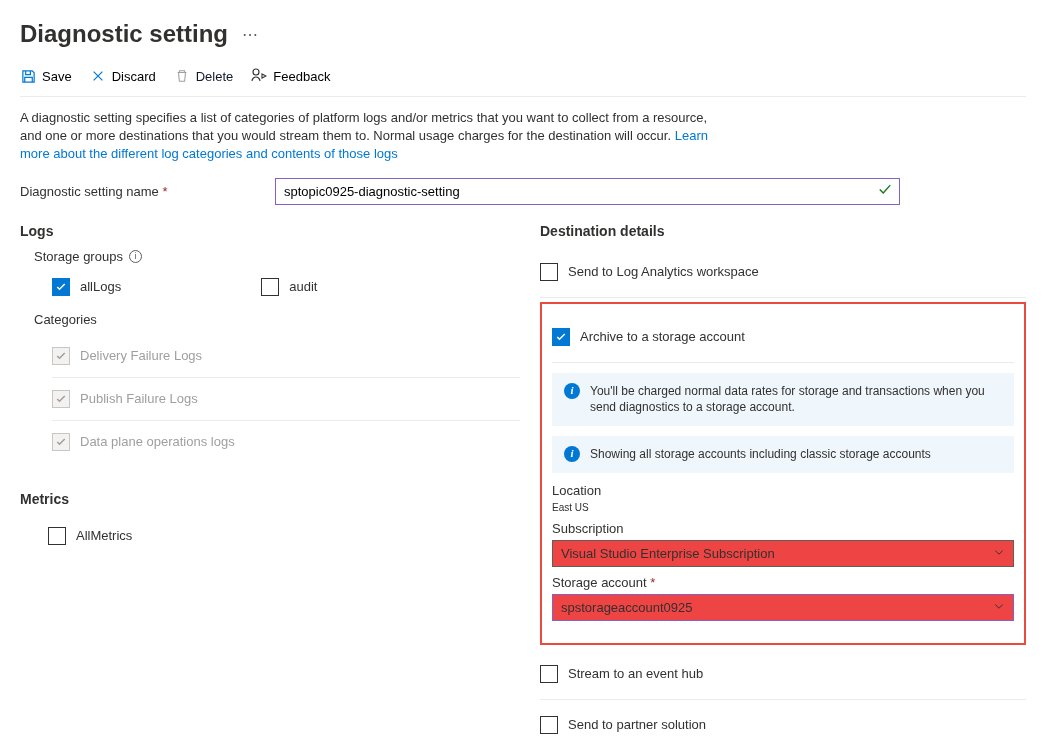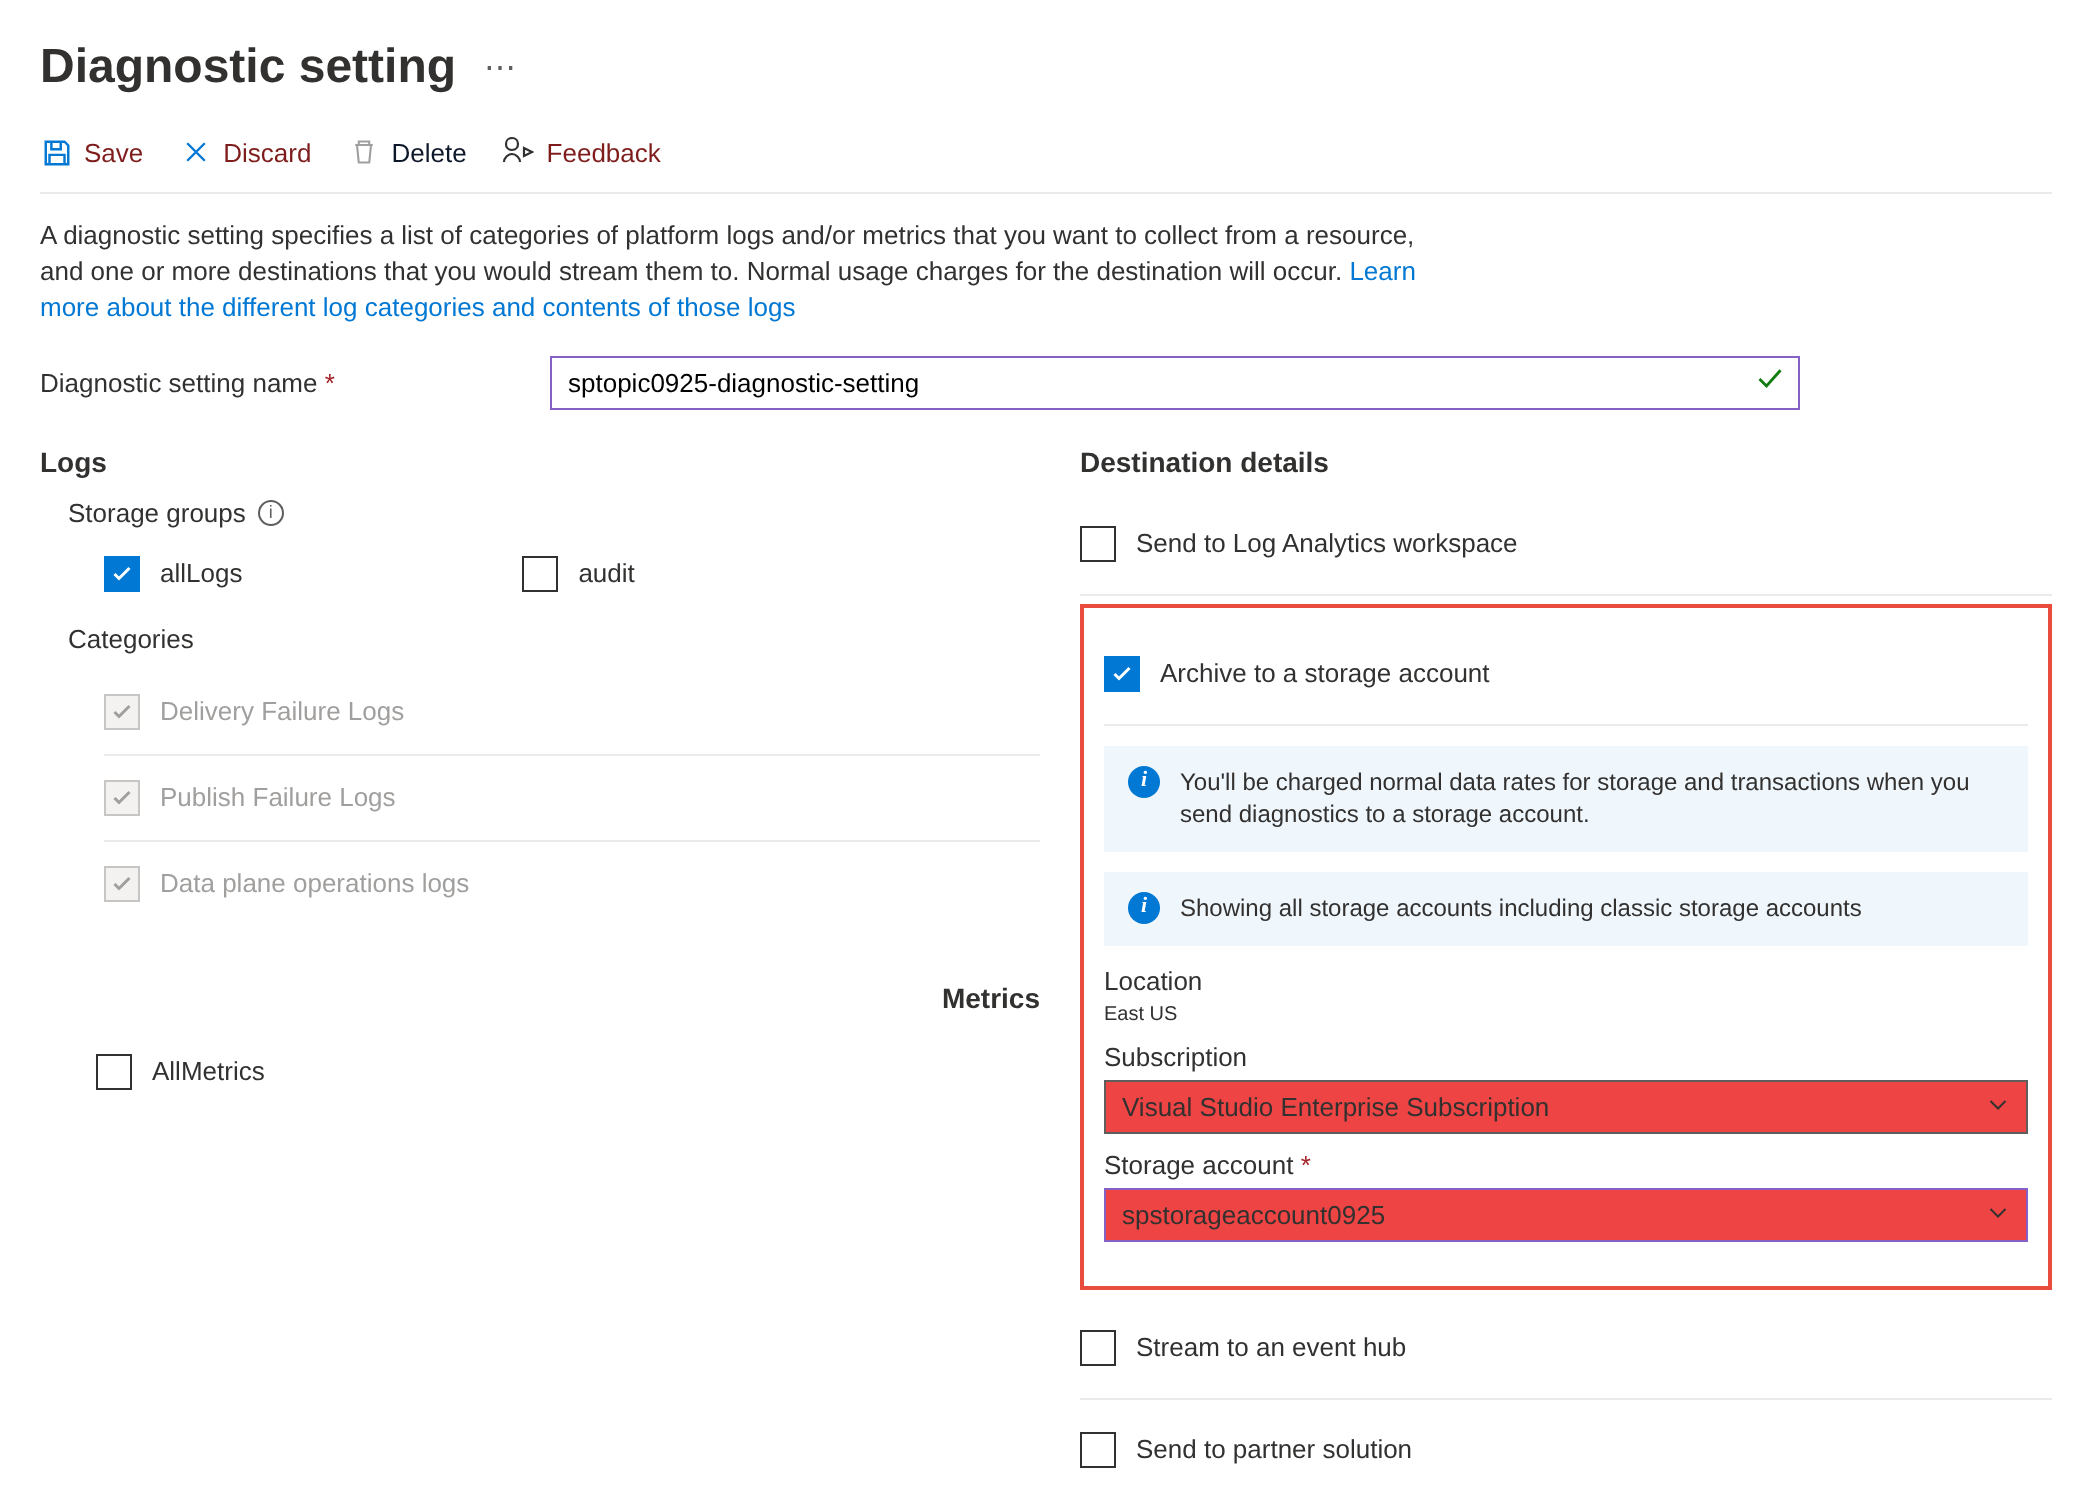--- a/index.html
+++ b/index.html
@@ -32,21 +32,21 @@
     gap: 18px;
     padding-bottom: 12px;
     border-bottom: 1px solid #edebe9;
     margin-bottom: 12px;
   }
   .toolbar-btn {
     display: flex;
     align-items: center;
     gap: 6px;
     font-size: 13px;
-    color: #7f1d1d;
+    color: #000000;
     cursor: pointer;
     background: none;
     border: none;
     padding: 0;
   }
   .toolbar-btn.disabled { color: #0f172a; cursor: default; }
   .toolbar-icon { width: 16px; height: 16px; display: inline-flex; align-items: center; justify-content: center; }
   .description {
     font-size: 13px;
     line-height: 1.4;
@@ -135,21 +135,21 @@
   .category-groups-row { display: flex; gap: 140px; margin-left: 32px; margin-bottom: 10px; }
   .categories-list { margin-left: 32px; }
   .cat-item {
     display: flex;
     align-items: center;
     gap: 10px;
     padding: 12px 0;
     border-bottom: 1px solid #edebe9;
   }
   .cat-item:last-child { border-bottom: none; }
-  .metrics-section { margin-top: 28px; text-align: right; }
+  .metrics-section { margin-top: 28px; }
   .metrics-list { margin-left: 28px; }
   .dest-item {
     padding: 10px 0;
     border-bottom: 1px solid #edebe9;
   }
   .highlight-box {
     border: 2px solid #e74c3c;
     padding: 8px 10px 14px 10px;
     margin: 4px 0;
   }

